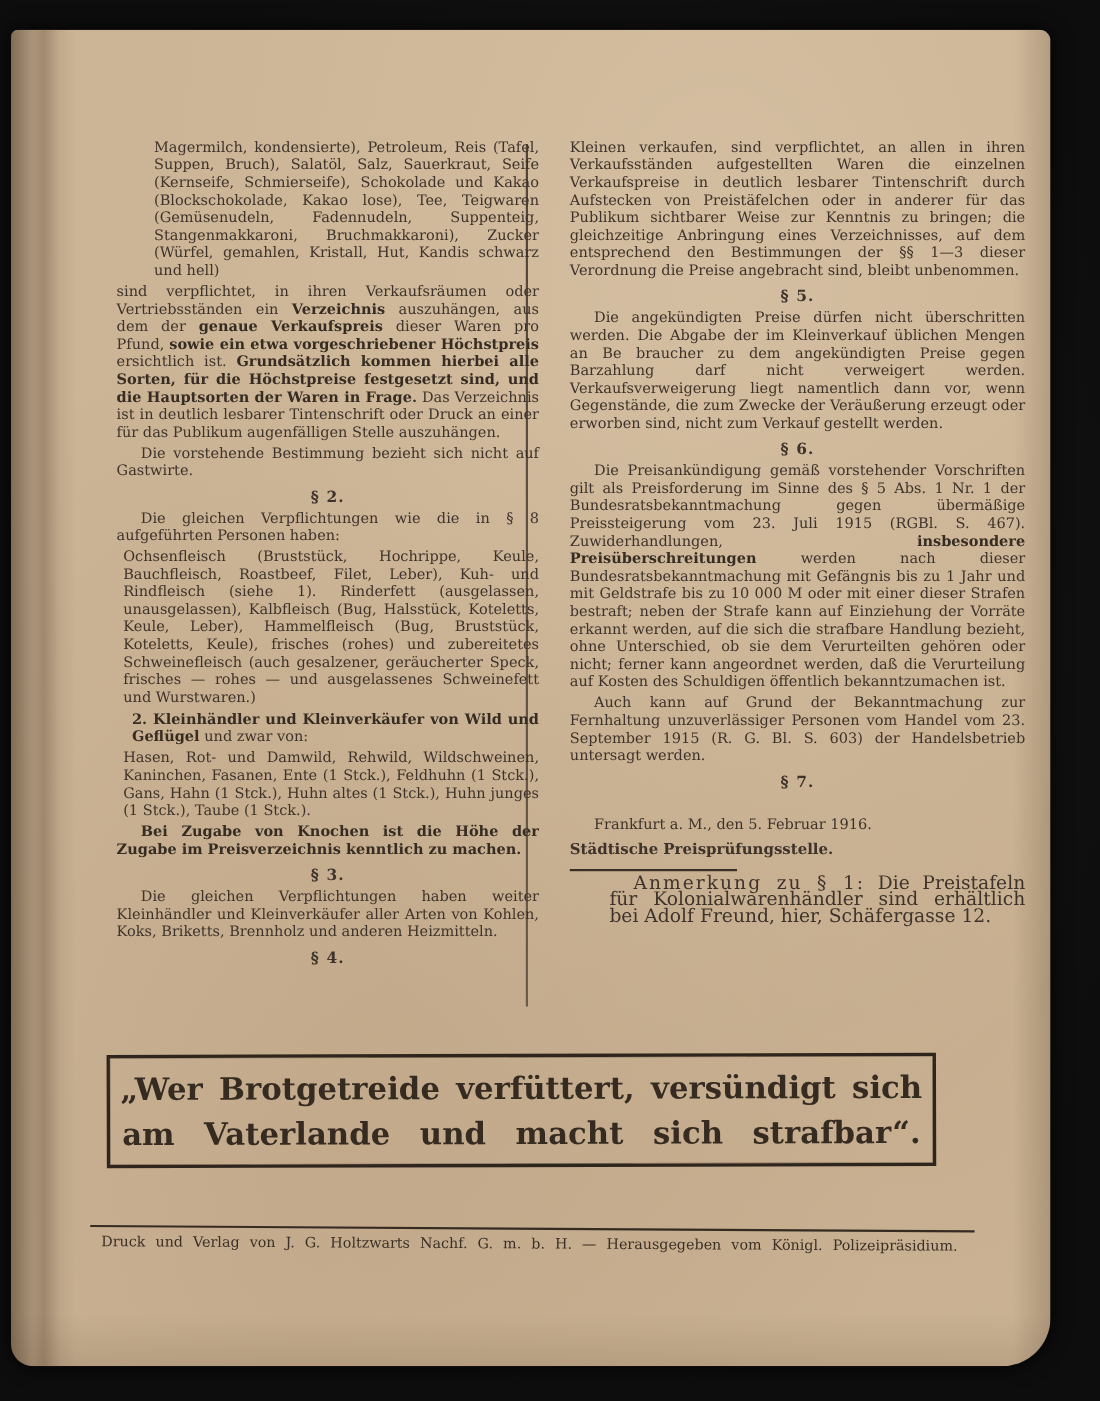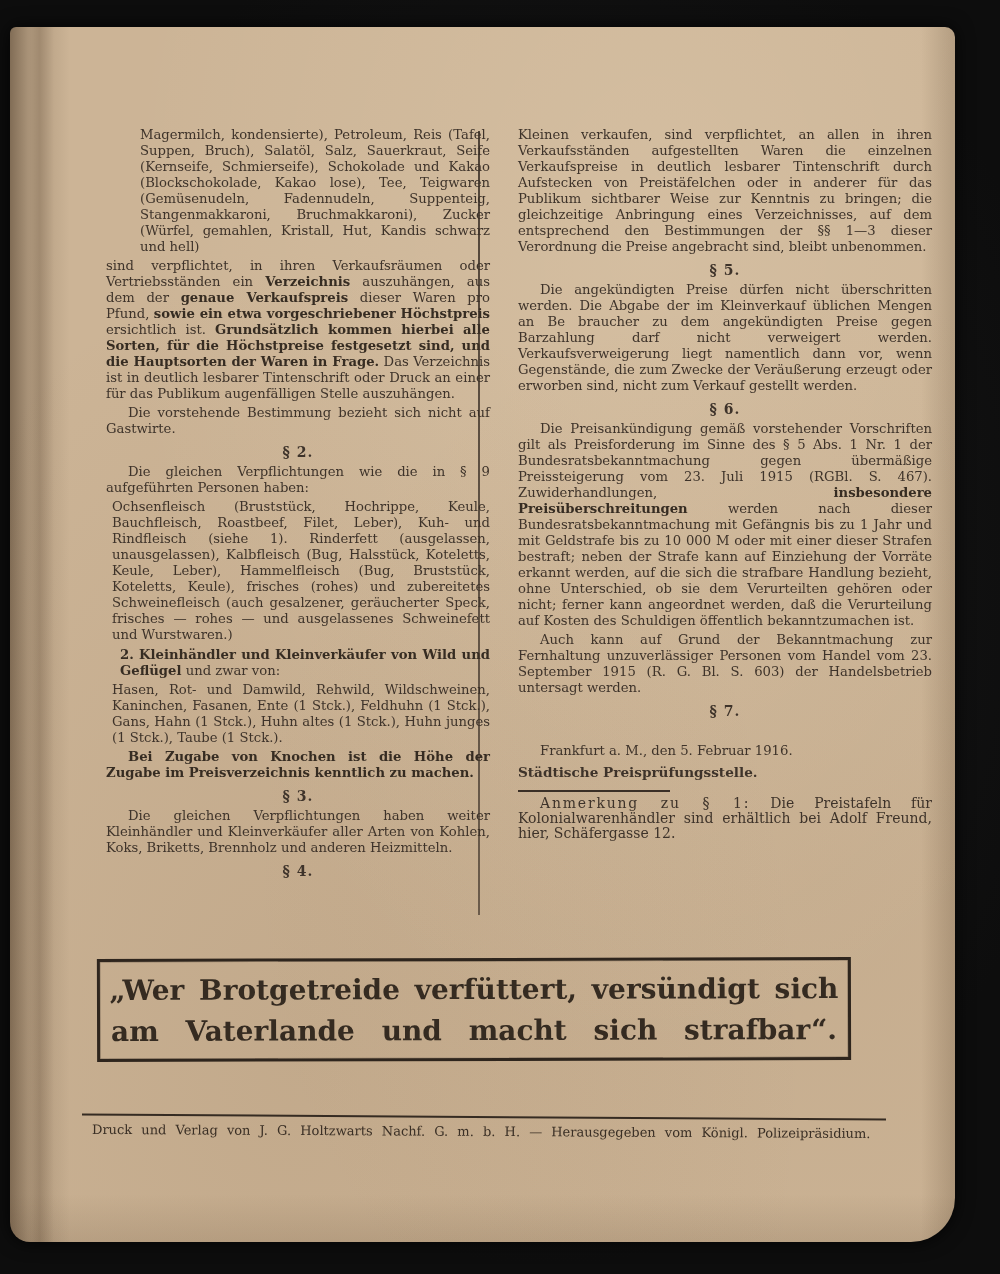--- a/index.html
+++ b/index.html
@@ -52,21 +52,21 @@
     margin:7px 0 4px 0; text-align:center; font-size:14px; font-weight:bold;
     text-indent:0; letter-spacing:1px;
   }
   .bold{font-weight:bold; color:#362c22;}
   .spaced{letter-spacing:1.8px;}
   .s7{position:relative; padding-right:30px;}
   .margin-num{position:absolute; right:4px; bottom:0; font-weight:bold;}
   .dateline{text-indent:22px; margin-top:24px;}
   .signature{text-align:left; padding-right:42px; font-weight:bold; margin-top:5px; font-size:13.6px;}
   .footnote-rule{width:152px; height:1.5px; background:#3a2f26; margin:10px 0 4px 0;}
-  .footnote{font-size:14px; line-height:15px;}
+  .footnote{font-size:17px; line-height:15px;margin-left:36px;}
   .slogan-box{
     position:absolute; left:87px; top:931px; width:748px; height:97px;
     border:3.5px solid #2e251d;
     box-shadow:inset 0 0 0 0.5px rgba(46,37,29,0.4);
     transform:rotate(-0.15deg);
     display:flex; flex-direction:column; justify-content:center;
     text-align:center;
   }
   .slogan-line{font-size:28px; font-weight:bold; color:#352b21; word-spacing:5px; line-height:41px;}
   .slogan-line2{word-spacing:17px;}
@@ -86,21 +86,21 @@
 <div class="paper">
   <div class="fold-shadow"></div>
 
 
   <div class="col col-left">
     <p class="blk indent-list">Magermilch, kondensierte), Petroleum, Reis (Tafel, Suppen, Bruch), Salatöl, Salz, Sauerkraut, Seife (Kernseife, Schmierseife), Schokolade und Kakao (Blockschokolade, Kakao lose), Tee, Teigwaren (Gemüsenudeln, Fadennudeln, Suppenteig, Stangenmakkaroni, Bruchmakkaroni), Zucker (Würfel, gemahlen, Kristall, Hut, Kandis schwarz und hell)</p>
     <p class="blk"><span>sind verpflichtet, in ihren Verkaufsräumen oder Vertriebsständen ein </span><span class="bold">Verzeichnis</span><span> auszuhängen, aus dem der </span><span class="bold">genaue Verkaufspreis</span><span> dieser Waren pro Pfund, </span><span class="bold">sowie ein etwa vorgeschriebener Höchstpreis</span><span> ersichtlich ist. </span><span class="bold">Grundsätzlich kommen hierbei alle Sorten, für die Höchstpreise festgesetzt sind, und die Hauptsorten der Waren in Frage.</span><span> Das Verzeichnis ist in deutlich lesbarer Tintenschrift oder Druck an einer für das Publikum augenfälligen Stelle auszuhängen.</span></p>
     <p class="blk ind">Die vorstehende Bestimmung bezieht sich nicht auf Gastwirte.</p>
 
     <h3 class="sec">§ 2.</h3>
-    <p class="blk ind">Die gleichen Verpflichtungen wie die in § 9 aufgeführten Personen haben:</p>
+    <p class="blk ind">Die gleichen Verpflichtungen wie die in § 8 aufgeführten Personen haben:</p>
     <p class="blk item-detail">Ochsenfleisch (Bruststück, Hochrippe, Keule, Bauchfleisch, Roastbeef, Filet, Leber), Kuh- und Rindfleisch (siehe 1). Rinderfett (ausgelassen, unausgelassen), Kalbfleisch (Bug, Halsstück, Koteletts, Keule, Leber), Hammelfleisch (Bug, Bruststück, Koteletts, Keule), frisches (rohes) und zubereitetes Schweinefleisch (auch gesalzener, geräucherter Speck, frisches — rohes — und ausgelassenes Schweinefett und Wurstwaren.)</p>
     <p class="blk item-head"><span class="bold">2. Kleinhändler und Kleinverkäufer von Wild und Geflügel</span><span> und zwar von:</span></p>
     <p class="blk item-detail">Hasen, Rot- und Damwild, Rehwild, Wildschweinen, Kaninchen, Fasanen, Ente (1 Stck.), Feldhuhn (1 Stck.), Gans, Hahn (1 Stck.), Huhn altes (1 Stck.), Huhn junges (1 Stck.), Taube (1 Stck.).</p>
     <p class="blk bold ind">Bei Zugabe von Knochen ist die Höhe der Zugabe im Preisverzeichnis kenntlich zu machen.</p>
 
     <h3 class="sec">§ 3.</h3>
     <p class="blk ind">Die gleichen Verpflichtungen haben weiter Kleinhändler und Kleinverkäufer aller Arten von Kohlen, Koks, Briketts, Brennholz und anderen Heizmitteln.</p>
 
     <h3 class="sec">§ 4.</h3>
   </div>

